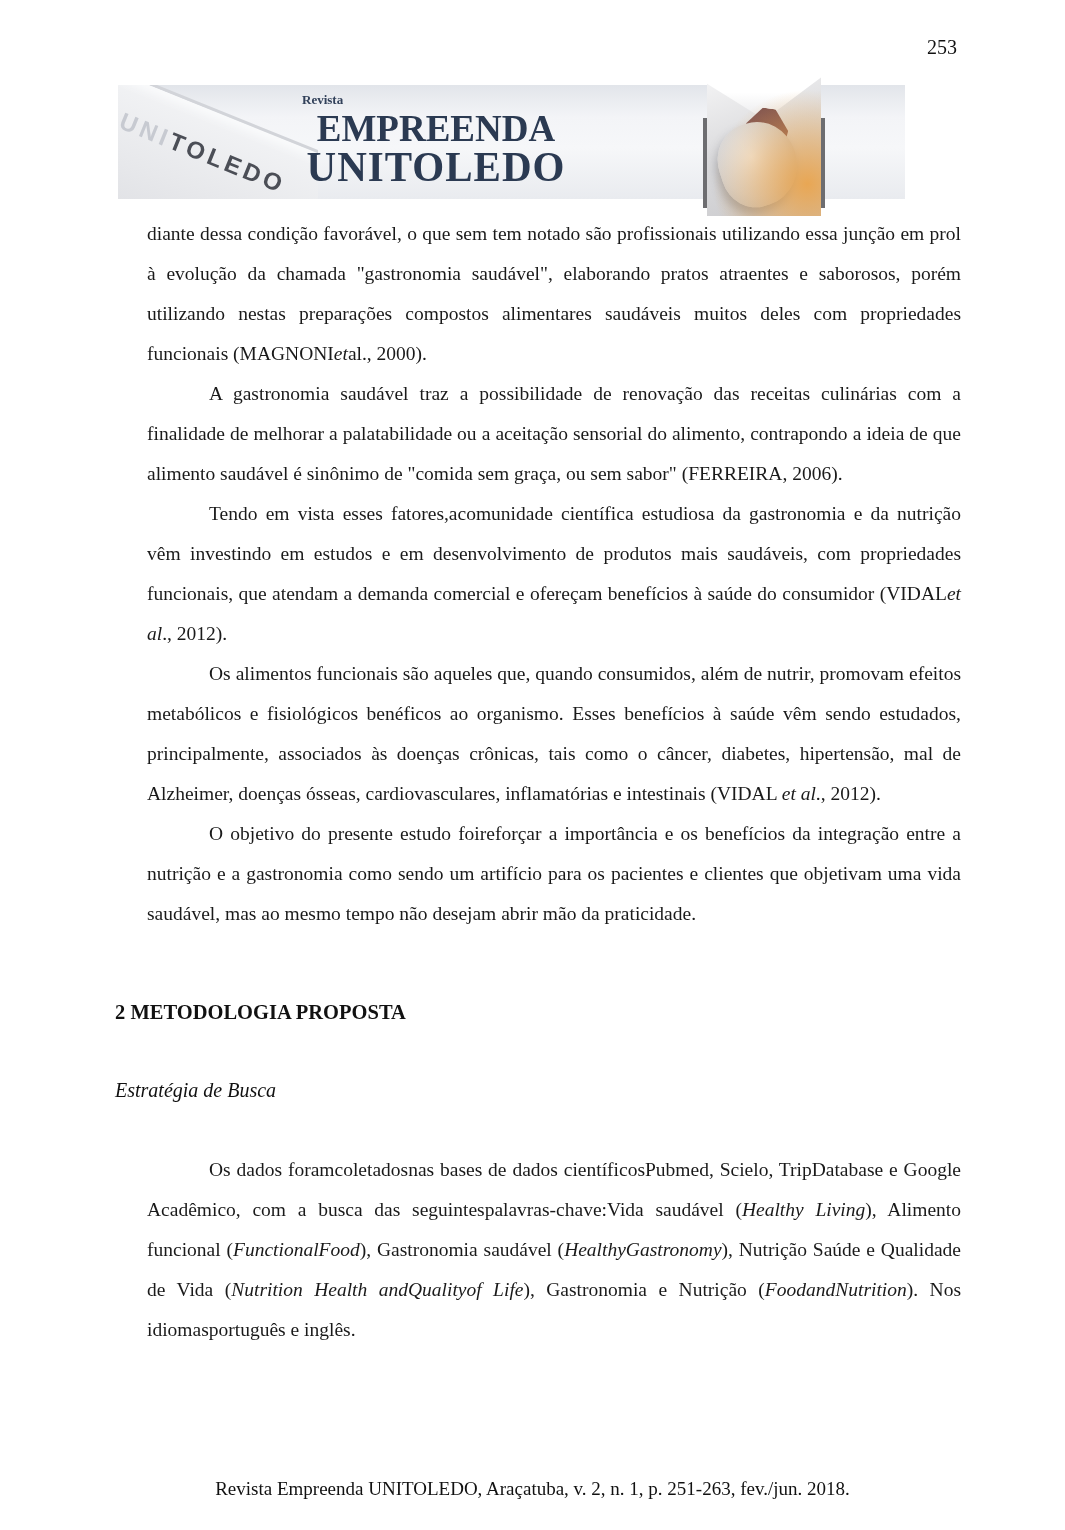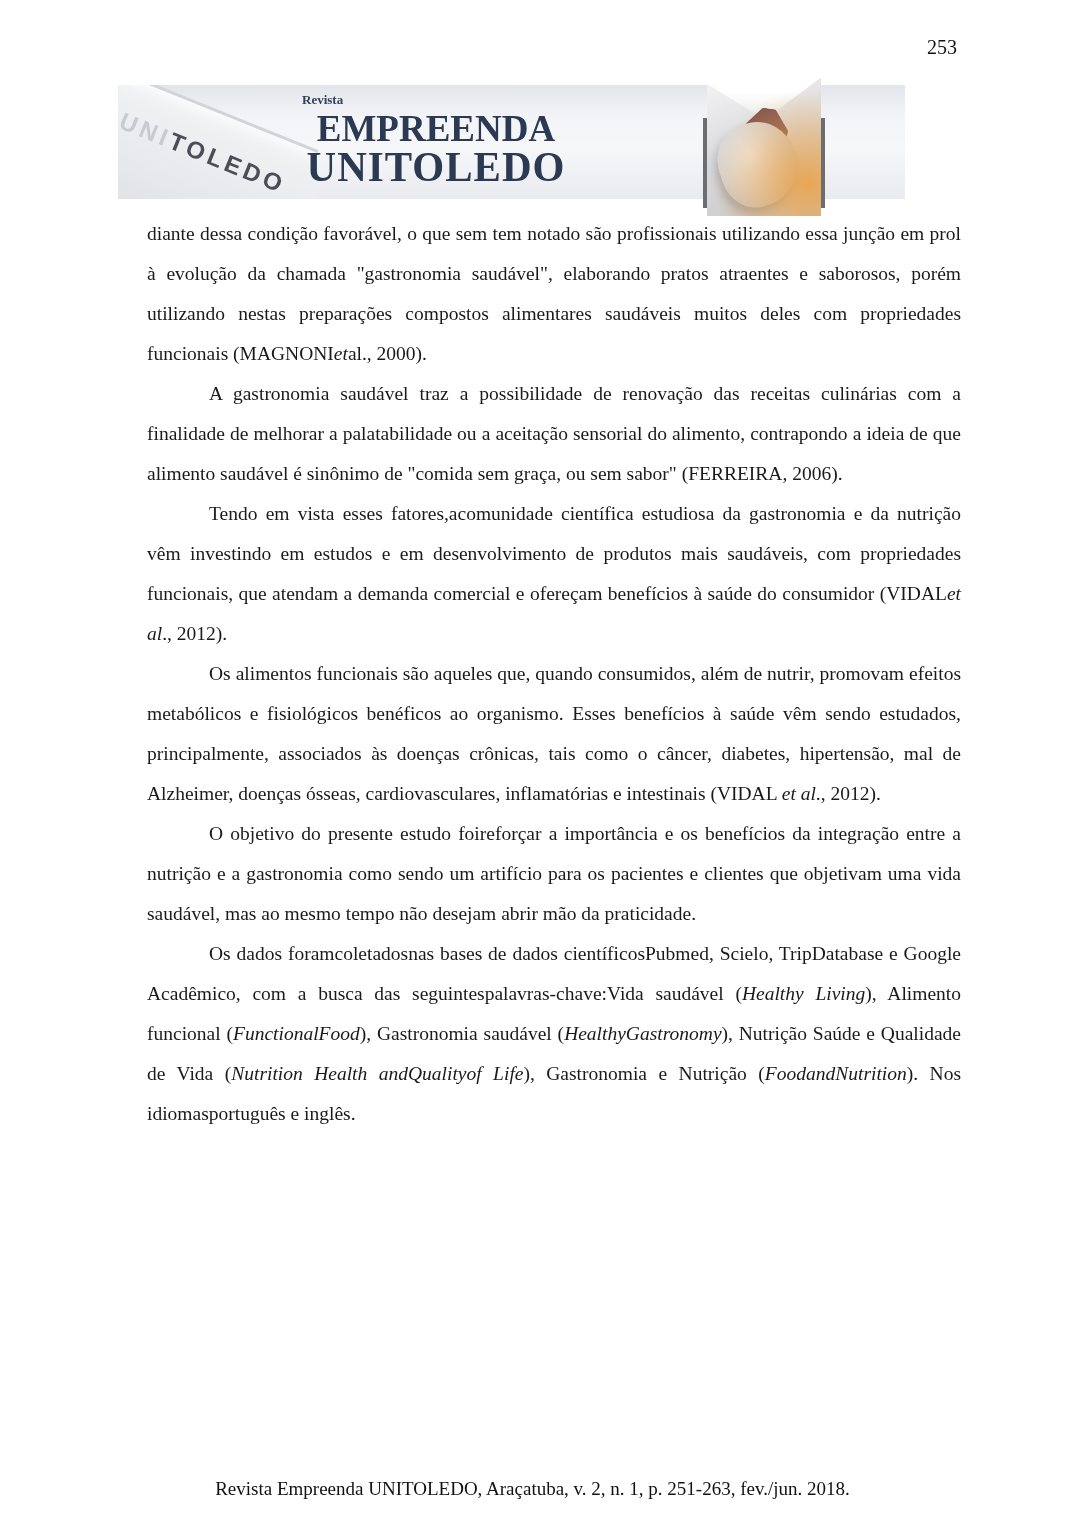--- a/index.html
+++ b/index.html
@@ -160,16 +160,18 @@
     <div class="glow"></div>
   </div>
 </div>
 
 <main class="article">
   <p class="para no-indent"><span>diante dessa condição favorável, o que sem tem notado são profissionais utilizando essa junção em prol à evolução da chamada "gastronomia saudável", elaborando pratos atraentes e saborosos, porém utilizando nestas preparações compostos alimentares saudáveis muitos deles com propriedades funcionais (MAGNONI</span><em>et</em><span>al., 2000).</span></p>
   <p class="para"><span>A gastronomia saudável traz a possibilidade de renovação das receitas culinárias com a finalidade de melhorar a palatabilidade ou a aceitação sensorial do alimento, contrapondo a ideia de que alimento saudável é sinônimo de "comida sem graça, ou sem sabor" (FERREIRA, 2006).</span></p>
   <p class="para"><span>Tendo em vista esses fatores,acomunidade científica estudiosa da gastronomia e da nutrição vêm investindo em estudos e em desenvolvimento de produtos mais saudáveis, com propriedades funcionais, que atendam a demanda comercial e ofereçam benefícios à saúde do consumidor (VIDAL</span><em>et al</em><span>., 2012).</span></p>
   <p class="para"><span>Os alimentos funcionais são aqueles que, quando consumidos, além de nutrir, promovam efeitos metabólicos e fisiológicos benéficos ao organismo. Esses benefícios à saúde vêm sendo estudados, principalmente, associados às doenças crônicas, tais como o câncer, diabetes, hipertensão, mal de Alzheimer, doenças ósseas, cardiovasculares, inflamatórias e intestinais (VIDAL </span><em>et al</em><span>., 2012).</span></p>
   <p class="para"><span>O objetivo do presente estudo foireforçar a importância e os benefícios da integração entre a nutrição e a gastronomia como sendo um artifício para os pacientes e clientes que objetivam uma vida saudável, mas ao mesmo tempo não desejam abrir mão da praticidade.</span></p>
+  <h2 class="section-heading">2 METODOLOGIA PROPOSTA</h2>
+  <h3 class="subsection-heading">Estratégia de Busca</h3>
   <p class="para"><span>Os dados foramcoletadosnas bases de dados científicosPubmed, Scielo, TripDatabase e Google Acadêmico, com a busca das seguintespalavras-chave:Vida saudável (</span><em>Healthy Living</em><span>), Alimento funcional (</span><em>FunctionalFood</em><span>), Gastronomia saudável (</span><em>HealthyGastronomy</em><span>), Nutrição Saúde e Qualidade de Vida (</span><em>Nutrition Health andQualityof Life</em><span>), Gastronomia e Nutrição (</span><em>FoodandNutrition</em><span>). Nos idiomasportuguês e inglês.</span></p>
 </main>
 
 <footer class="footer">Revista Empreenda UNITOLEDO, Araçatuba, v. 2, n. 1, p. 251-263, fev./jun. 2018.</footer>
 
 </body></html>

